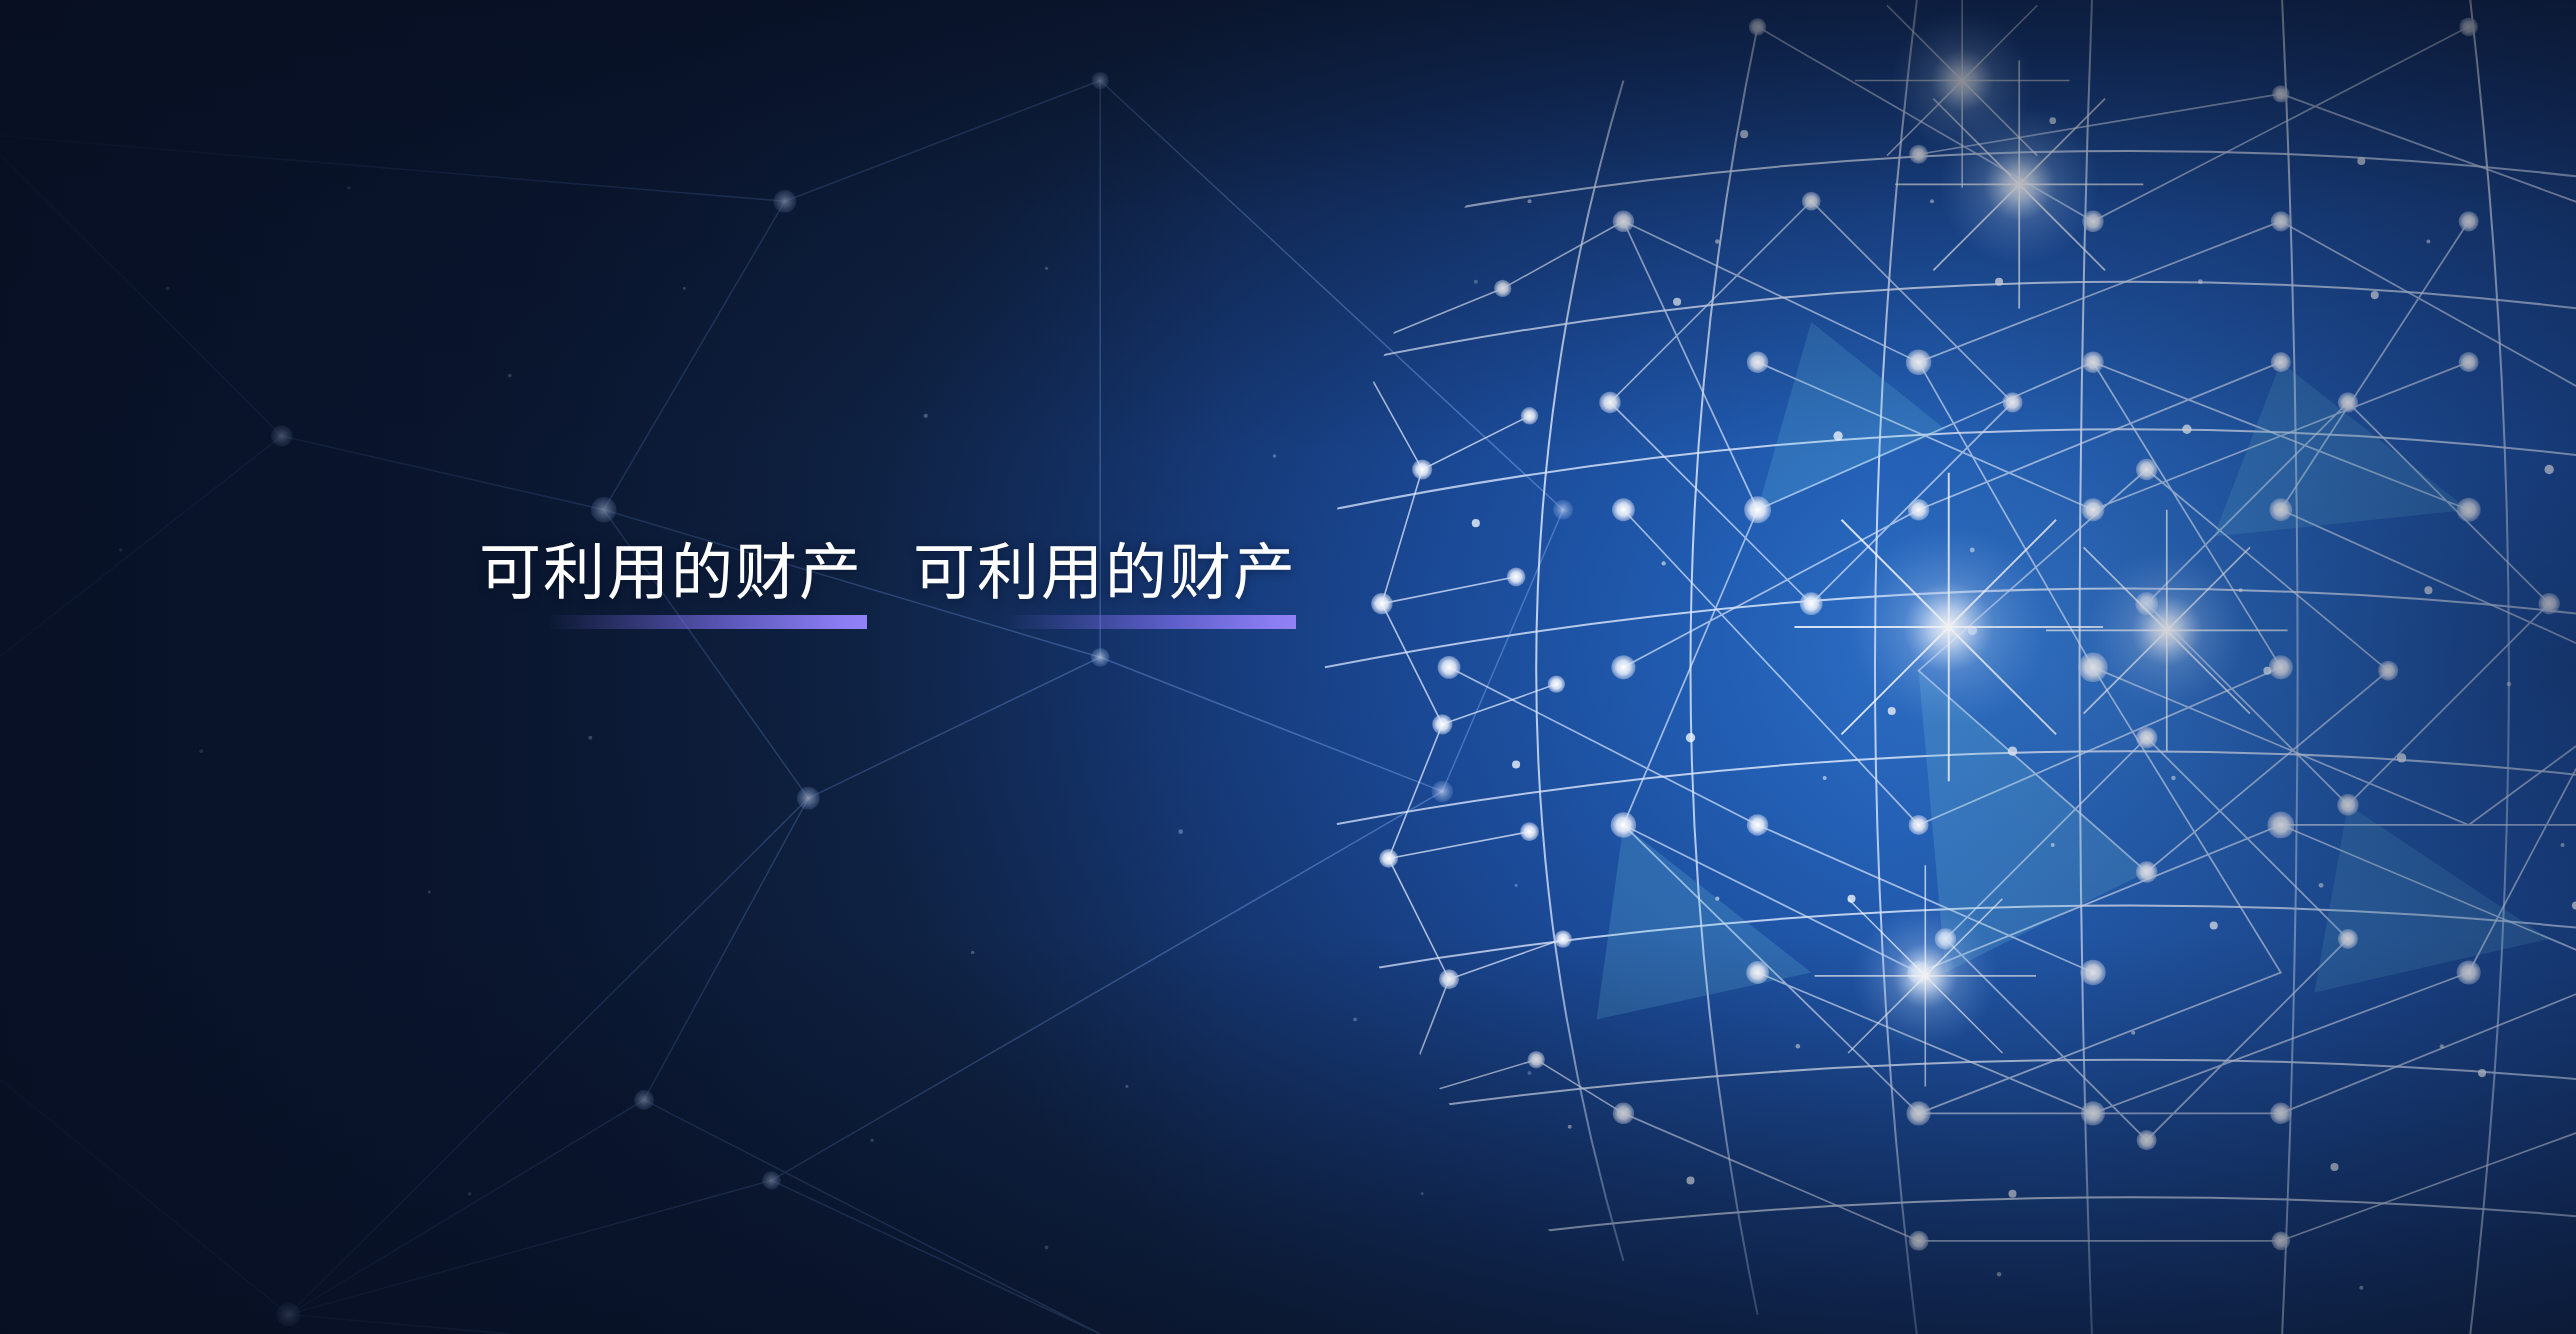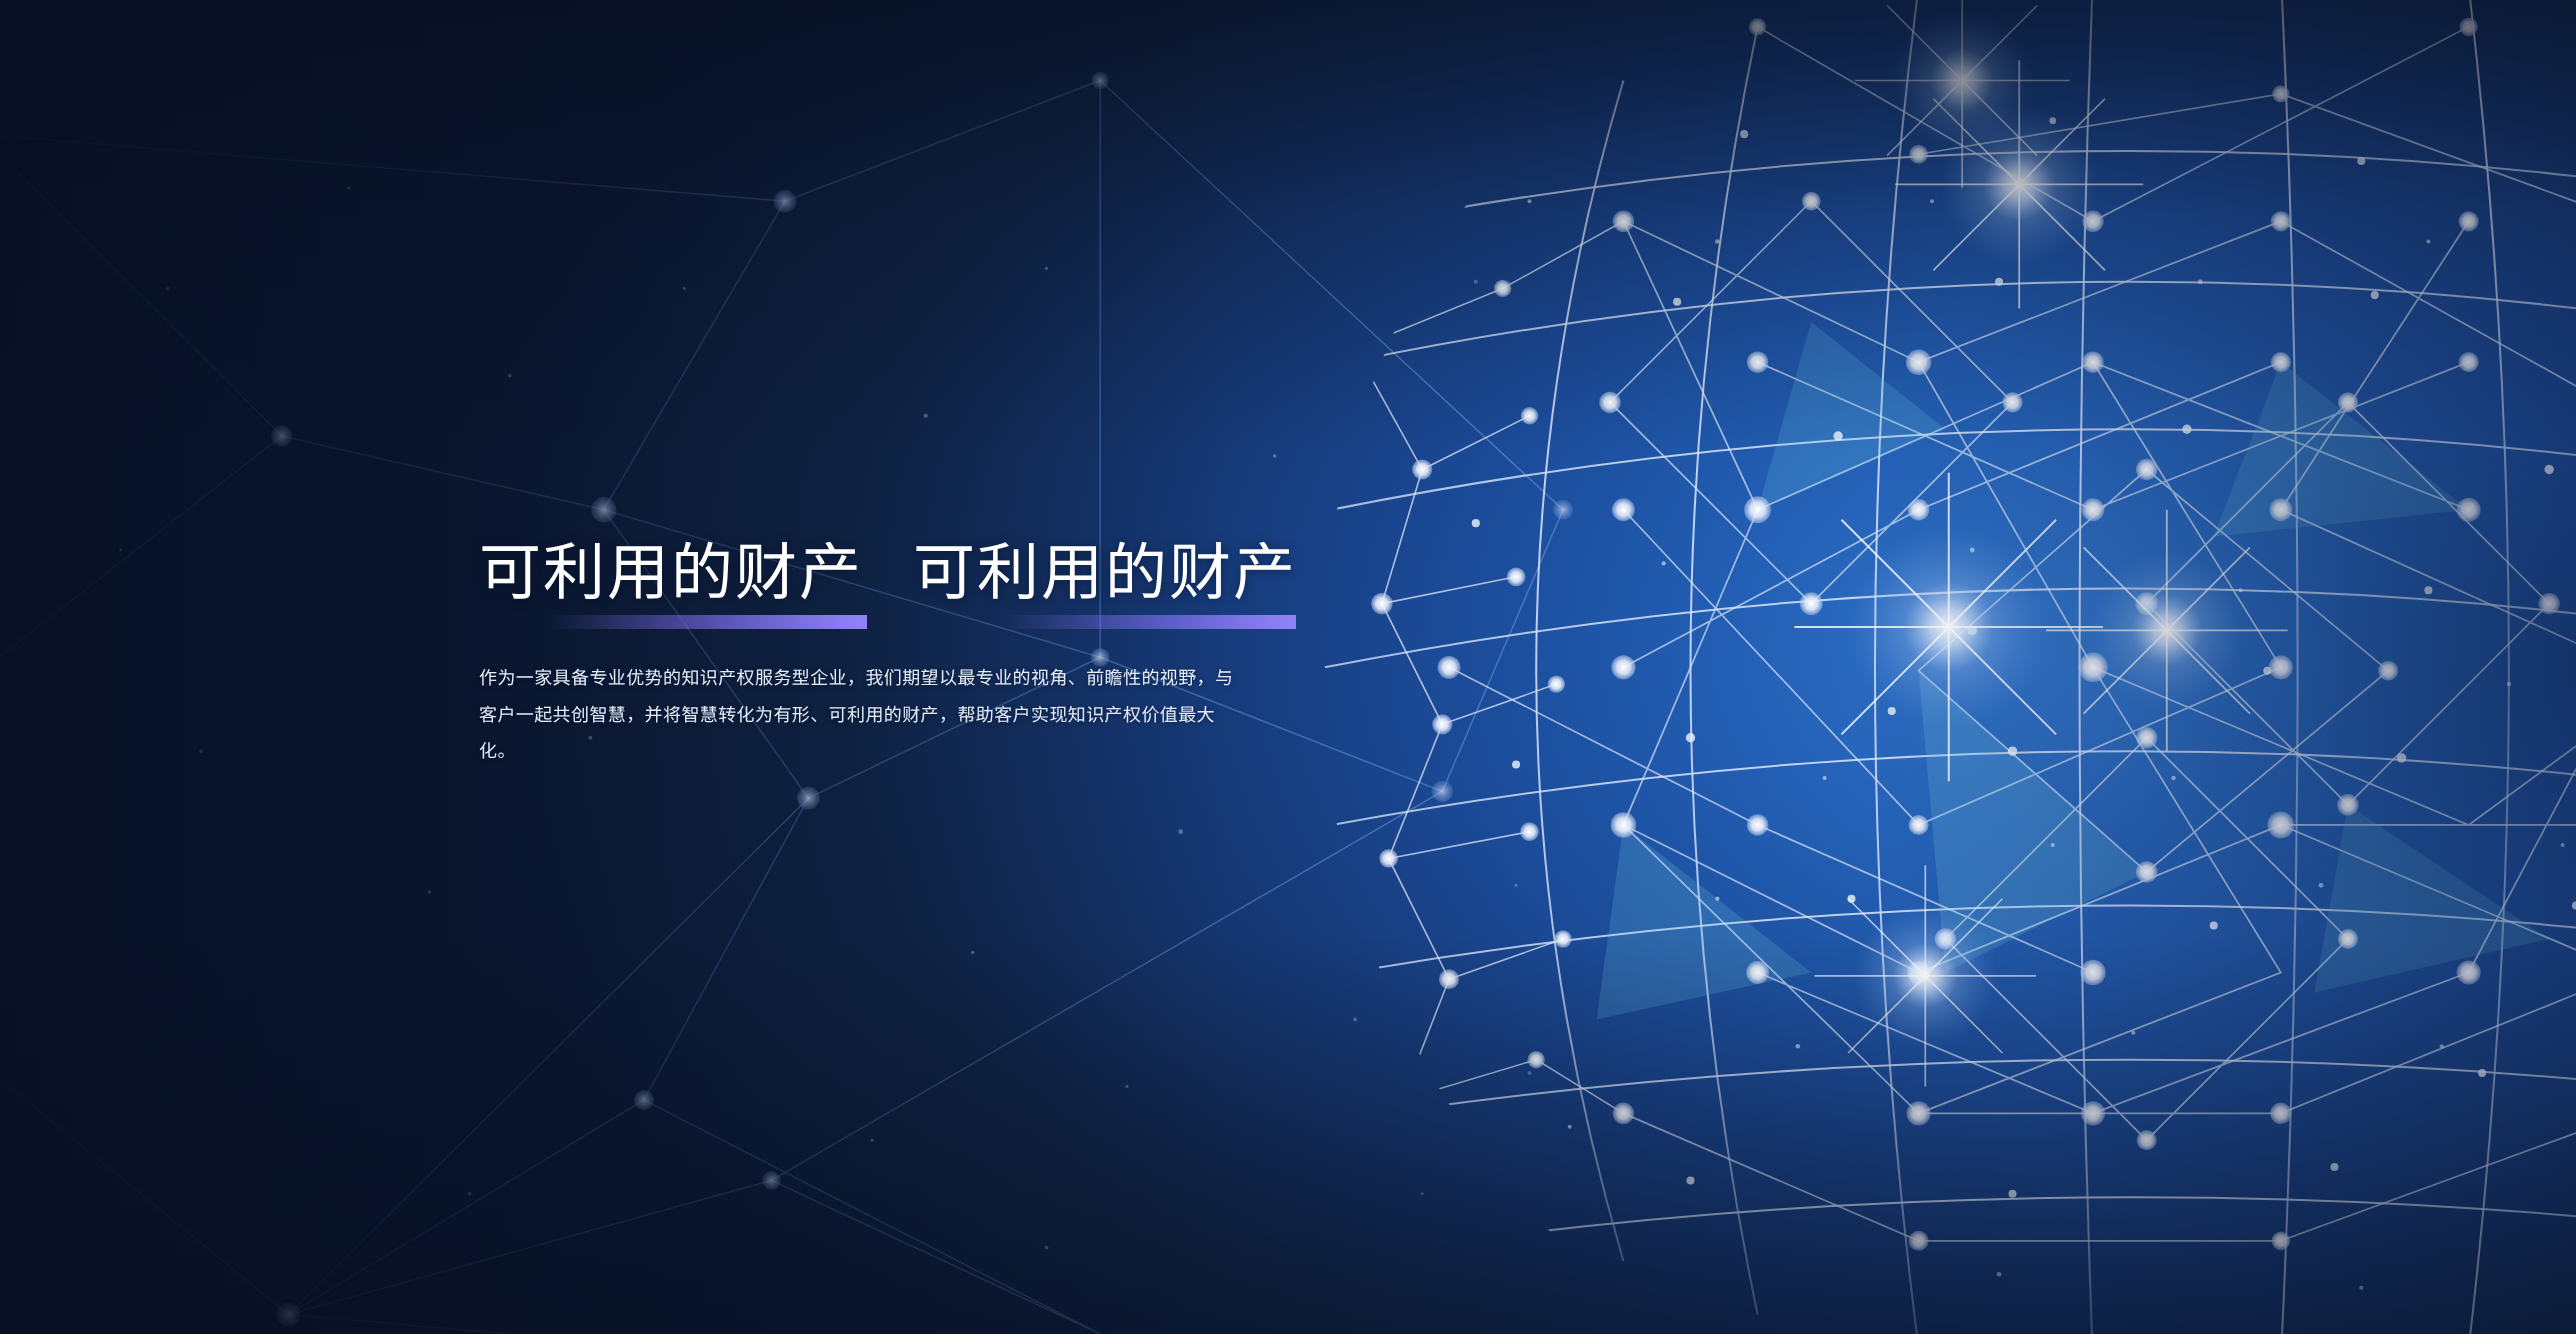--- a/index.html
+++ b/index.html
@@ -391,17 +391,16 @@
         <span>可利用的财产</span>
         <span class="accent b1"></span>
       </span>
       <span class="hl-gap"></span>
       <span class="hl-seg">
         <span>可利用的财产</span>
         <span class="accent b2"></span>
       </span>
     </div>
 
-    <p class="body-copy">作为一家具备专业优势的知识产权服务型企业，我们期望以最专业的视角、前瞻性的视野，与客户一起共创智慧，并将智慧转化为有形、可利用的财产，帮助客户实现知识产权价值最大化。</p>
   </div>
 
 </div>
 
 
 </body></html>

